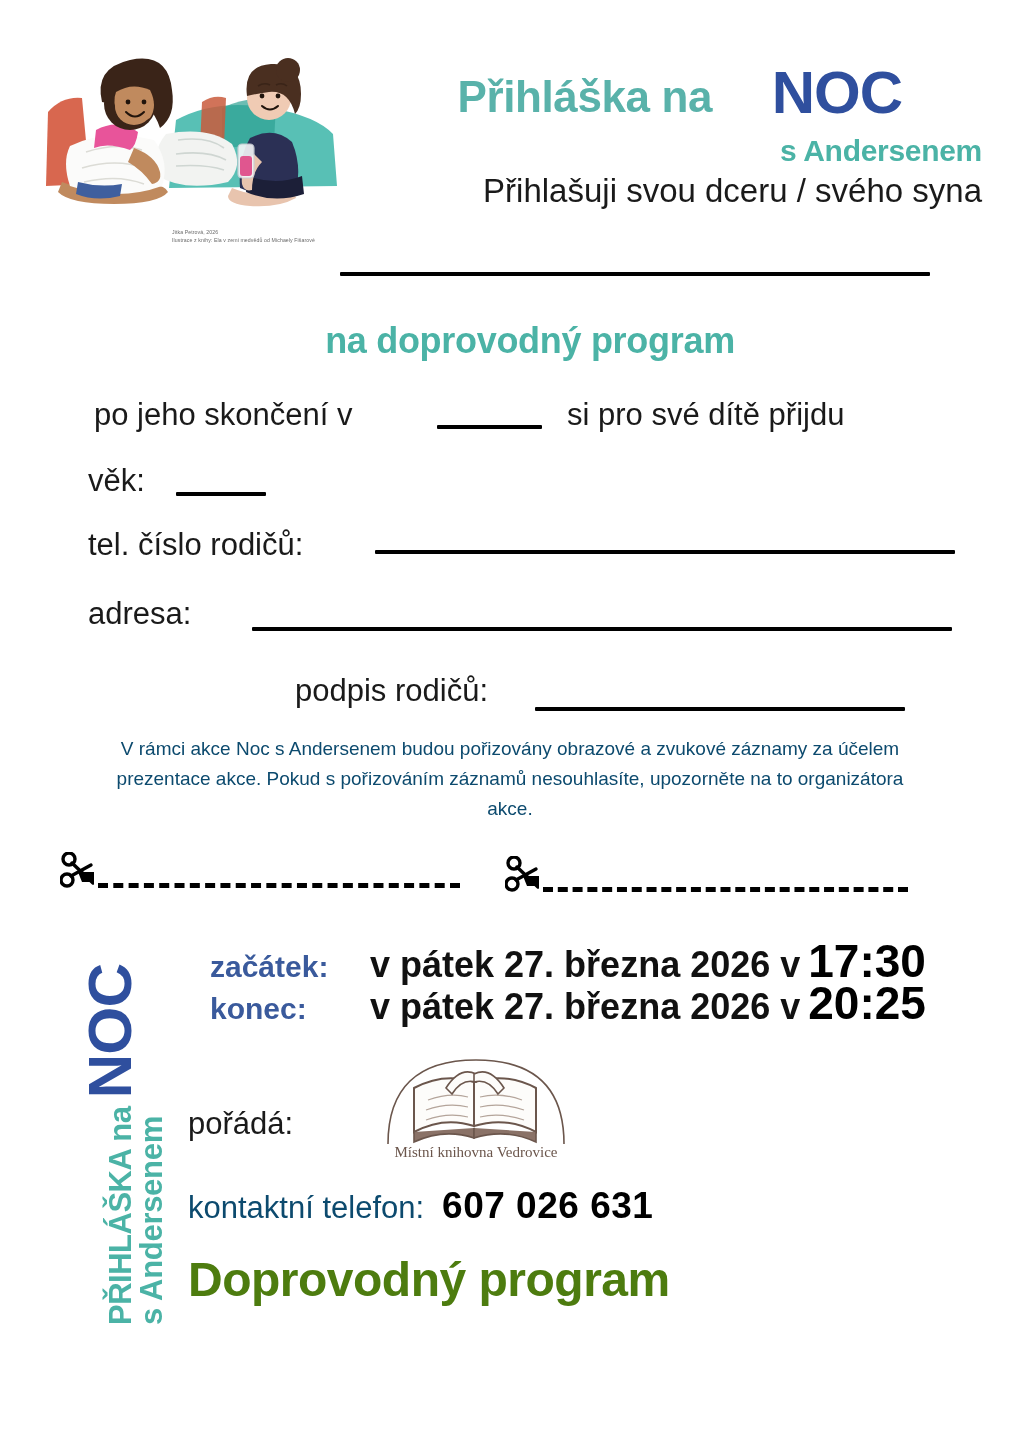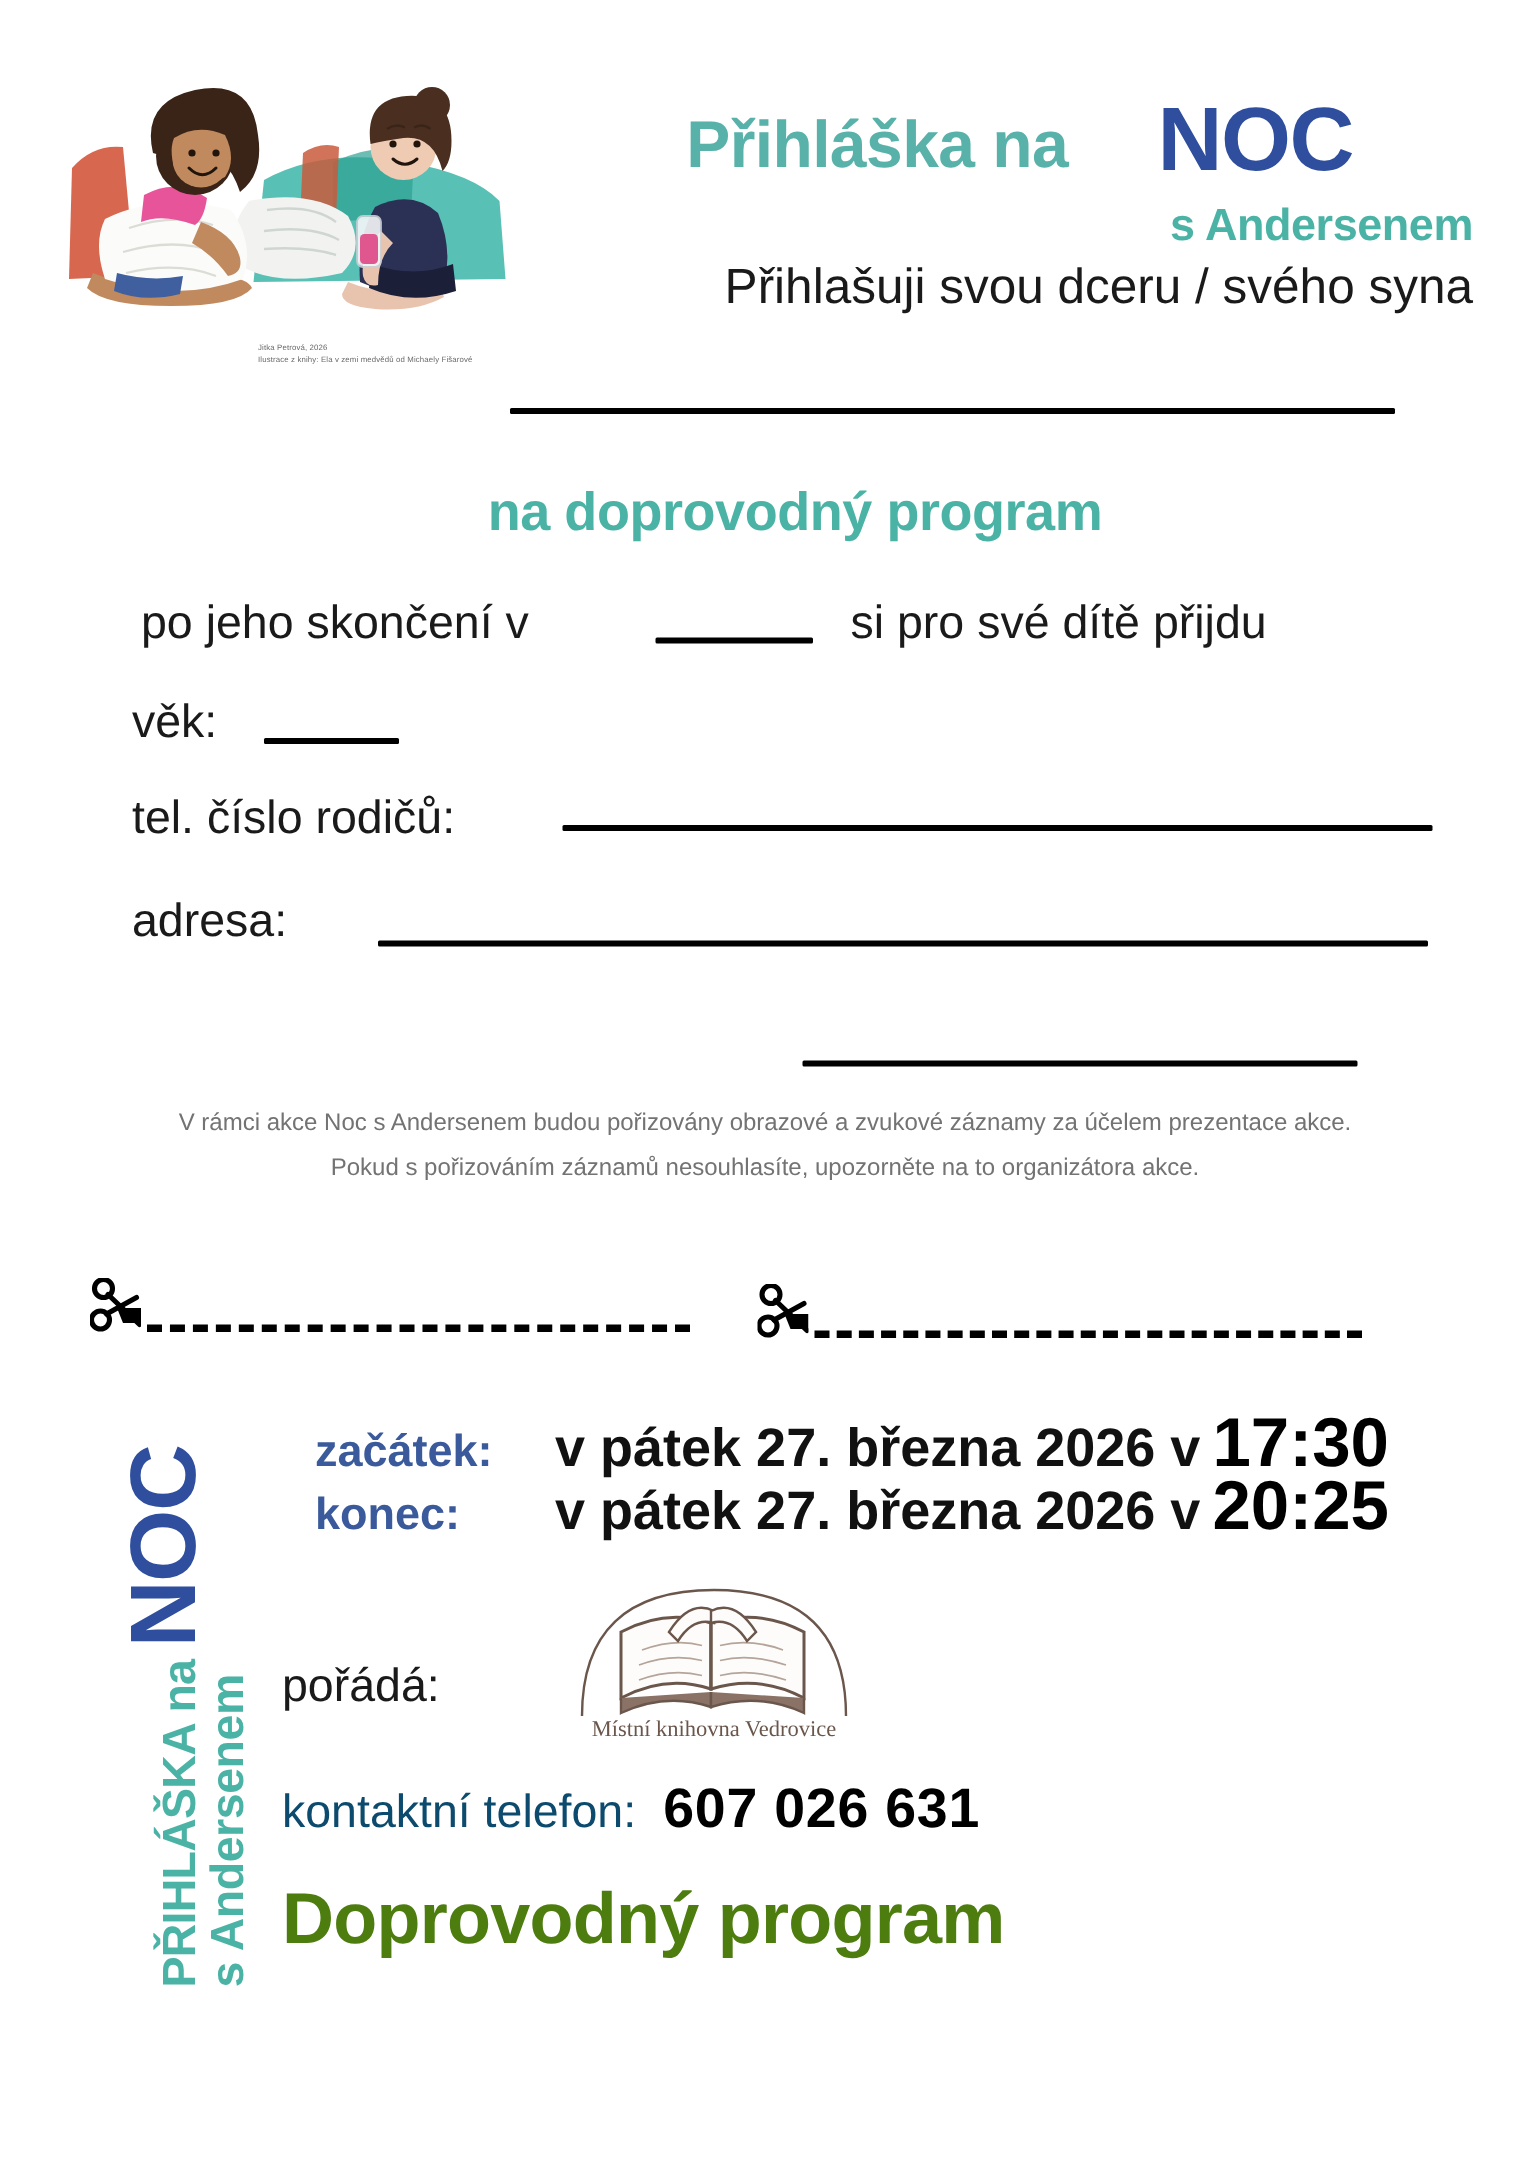--- a/index.html
+++ b/index.html
@@ -117,23 +117,23 @@
     white-space: nowrap;
   }
 
   
   .consent {
     position: absolute;
     left: 100px;
     top: 734px;
     width: 820px;
     text-align: center;
-    font-size: 16px;
+    font-size: 19px;
     line-height: 30px;
-    color: #737373;
+    color: #0c4a6e;
   }
 
   
   .cut-row { position: absolute; left: 0; top: 852px; width: 1020px; height: 46px; }
   .scissors { position: absolute; width: 34px; height: 38px; }
   .scissors svg { display: block; width: 100%; height: 100%; }
   .dash {
     position: absolute;
     height: 0;
     border-top: 5px dashed #000000;
@@ -327,20 +327,21 @@
 
   <div class="ln" style="left:88px; top:463px;">věk:</div>
   <div class="rule" style="left:176px; top:492px; width:90px;"></div>
 
   <div class="ln" style="left:88px; top:527px;">tel. číslo rodičů:</div>
   <div class="rule" style="left:375px; top:550px; width:580px;"></div>
 
   <div class="ln" style="left:88px; top:596px;">adresa:</div>
   <div class="rule" style="left:252px; top:627px; width:700px;"></div>
 
+  <div class="ln" style="left:295px; top:673px;">podpis rodičů:</div>
   <div class="rule" style="left:535px; top:707px; width:370px;"></div>
 
   <div class="consent">V rámci akce Noc s Andersenem budou pořizovány obrazové a zvukové záznamy za účelem prezentace akce. Pokud s pořizováním záznamů nesouhlasíte, upozorněte na to organizátora akce.</div>
 
   <div class="cut-row">
     <div class="scissors" style="left:60px; top:0;">
       <svg viewBox="0 0 34 38" xmlns="http://www.w3.org/2000/svg">
         <circle cx="9" cy="7" r="6" fill="none" stroke="#000" stroke-width="3.4"></circle>
         <circle cx="7" cy="28" r="6" fill="none" stroke="#000" stroke-width="3.4"></circle>
         <path d="M12 11 L33 31" stroke="#000" stroke-width="3.4" stroke-linecap="round"></path>

